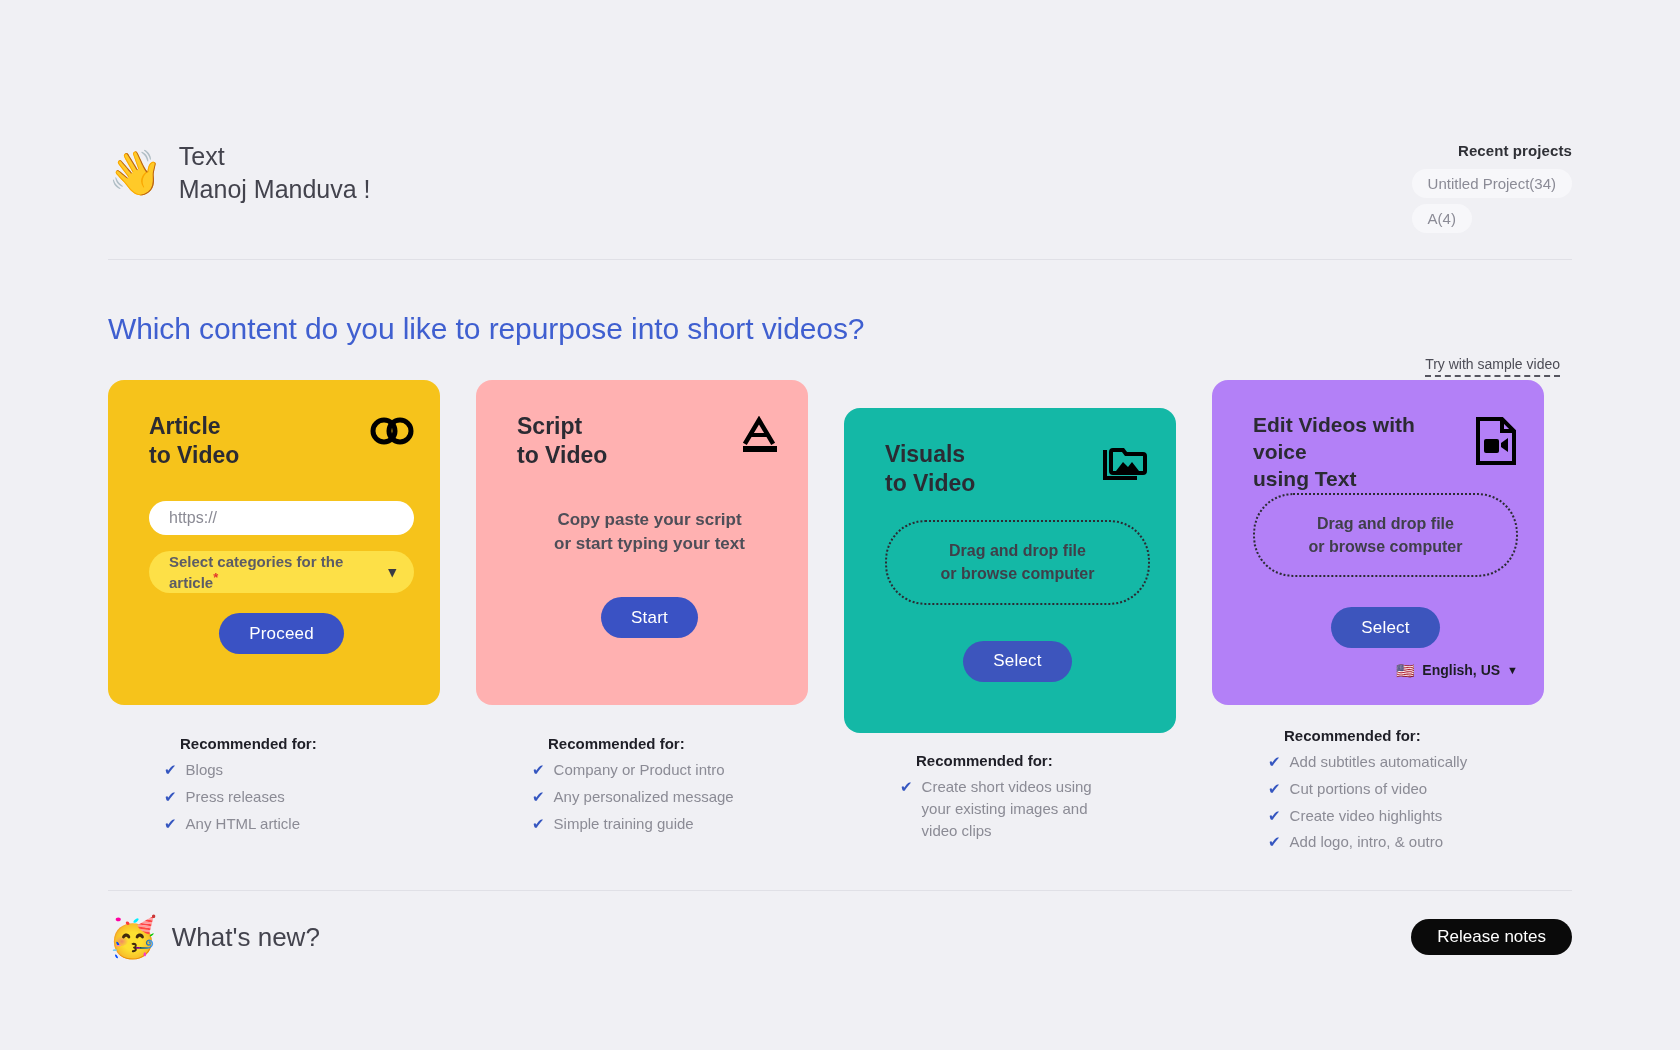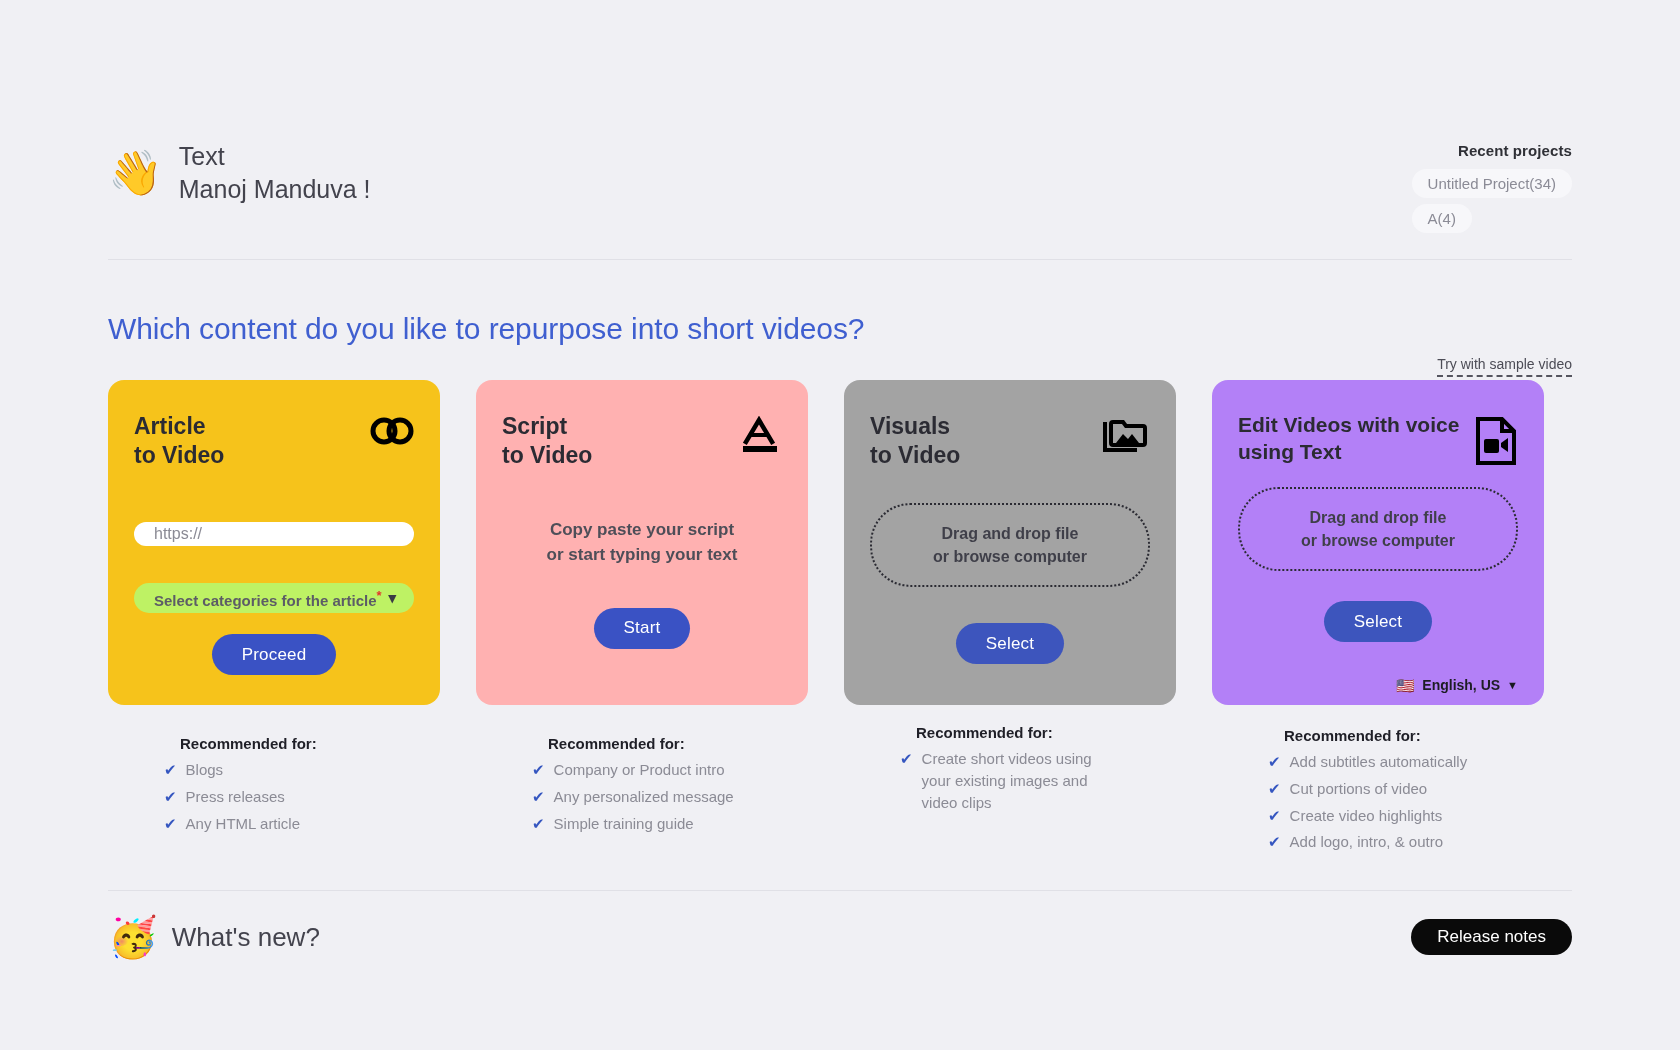--- a/index.html
+++ b/index.html
@@ -94,30 +94,29 @@
   .cards {
     display: flex;
     gap: 36px;
   }
 
   .card-col { width: 332px; flex: 0 0 332px; }
 
   .card {
     position: relative;
     border-radius: 16px;
-    padding: 32px 26px 30px 26px;
+    padding: 32px 26px 30px 41px;
     height: 325px;
     display: flex;
     flex-direction: column;
-    gap: 21px;
   }
 
   .card-yellow { background: #f6c31b; }
   .card-pink   { background: #ffb1b1; }
-  .card-blue   { background: #a3a3a3; }
+  .card-blue   { background: #14b8a6; margin-top: 28px; }
   .card-purple { background: #b380f7; }
 
   .card-head {
     display: flex;
     align-items: flex-start;
     justify-content: space-between;
     gap: 8px;
   }
 
   .card-title {
@@ -144,21 +143,21 @@
     font-size: 16px;
     color: #6e6e78;
     outline: none;
   }
   .url-input::placeholder { color: #8a8a94; }
 
   .select-box {
     margin-top: 16px;
     width: 100%;
     height: 42px;
-    background: #bef264;
+    background: #fde047;
     border-radius: 21px;
     padding: 0 18px 0 20px;
     display: flex;
     align-items: center;
     justify-content: space-between;
     cursor: pointer;
   }
   .select-label {
     font-size: 15px;
     font-weight: 700;
@@ -223,21 +222,21 @@
     margin-top: 14px;
     cursor: pointer;
   }
   .flag { font-size: 15px; line-height: 1; }
   .lang-label { font-size: 14px; font-weight: 700; color: #1d1d24; }
   .lang-chev { font-size: 11px; color: #18181f; }
 
   
   .sample-link {
     position: absolute;
-    right: 0;
+    right: 12px;
     top: -24px;
     font-size: 14px;
     color: #4c4c56;
     border-bottom: 2px dashed #55555f;
     padding-bottom: 3px;
     cursor: pointer;
   }
 
   
   .rec {

